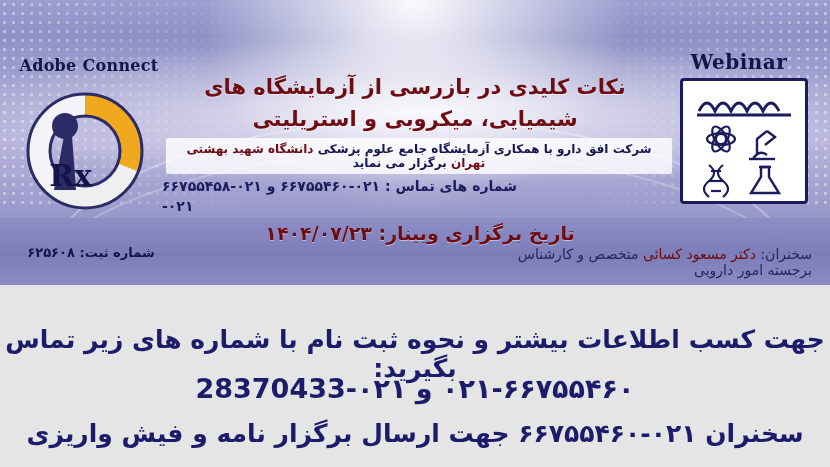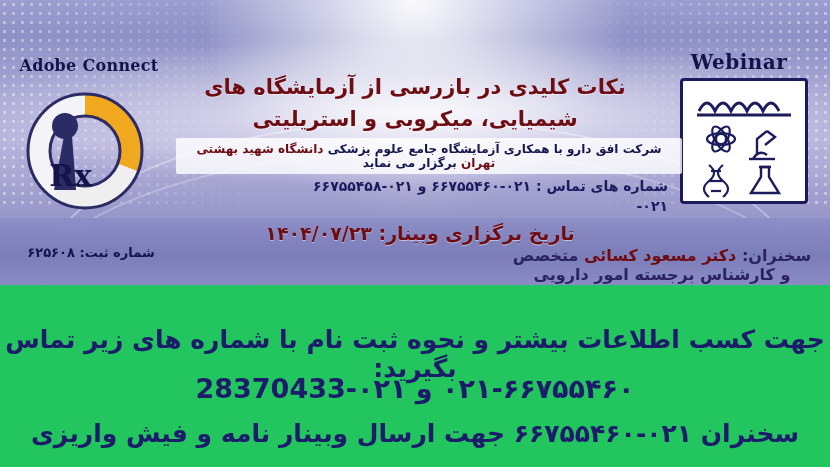--- a/index.html
+++ b/index.html
@@ -119,37 +119,37 @@
     text-align: center;
     font-size: 21px;
     font-weight: bold;
     color: #6d0c12;
     line-height: 1.5;
     text-shadow: 0 1px 0 rgba(255,255,255,0.5);
     direction: rtl;
   }
   .subtitle-bar {
     position: absolute;
-    left: 176px; top: 138px;
+    left: 166px; top: 138px;
     width: 506px;
     background: rgba(255,255,255,0.80);
     border-radius: 2px;
     padding: 4px 6px;
     text-align: center;
     font-size: 12px;
     font-weight: bold;
     color: #16164f;
     direction: rtl;
   }
   .subtitle-bar .hl { color: #6d0c12; }
   .phones {
     position: absolute;
     left: 162px; top: 176px;
     width: 506px;
-    text-align: right;
+    text-align: left;
     direction: rtl;
     color: #1b1b5e;
     font-weight: bold;
     font-size: 14px;
     line-height: 1.45;
   }
   .date-line {
     position: absolute;
     left: 150px; top: 222px;
     width: 540px;
@@ -167,34 +167,33 @@
     text-align: center;
     direction: rtl;
     color: #14134a;
     font-weight: bold;
     font-size: 13px;
   }
   .speaker {
     position: absolute;
     right: 18px; top: 246px;
     width: 300px;
-    text-align: center;
     direction: rtl;
     color: #2a2360;
-    font-weight: bold;
-    font-size: 16px;
+    font-weight: normal;
+    font-size: 14px;
   }
   .speaker .name { color: #6d0c12; }
 
   
   .bottom {
     position: absolute;
     left: 0; top: 285px;
     width: 830px; height: 182px;
-    background: #22c55e;
+    background: #e5e5e5;
     direction: rtl;
   }
   .cta-1 {
     position: absolute;
     left: 0; top: 40px;
     width: 830px;
     text-align: center;
     font-size: 25px;
     font-weight: bold;
     color: #1c1c6b;
@@ -321,17 +320,17 @@
       <span>متخصص و کارشناس برجسته امور دارویی</span>
     </div>
   </div>
 
   <div class="bottom">
     <div class="cta-1">جهت کسب اطلاعات بیشتر و نحوه ثبت نام  با شماره های زیر تماس بگیرید:</div>
     <div class="cta-2">۰۲۱-۶۶۷۵۵۴۶۰ و ۰۲۱-28370433</div>
     <div class="cta-3">
       <span>سخنران</span>
       <span class="num">۰۲۱-۶۶۷۵۵۴۶۰</span>
-      <span>جهت ارسال وبینار نامه و فیش واریزی</span>
+      <span>جهت ارسال برگزار نامه و فیش واریزی</span>
     </div>
   </div>
 
 </div>
 
 </body></html>

